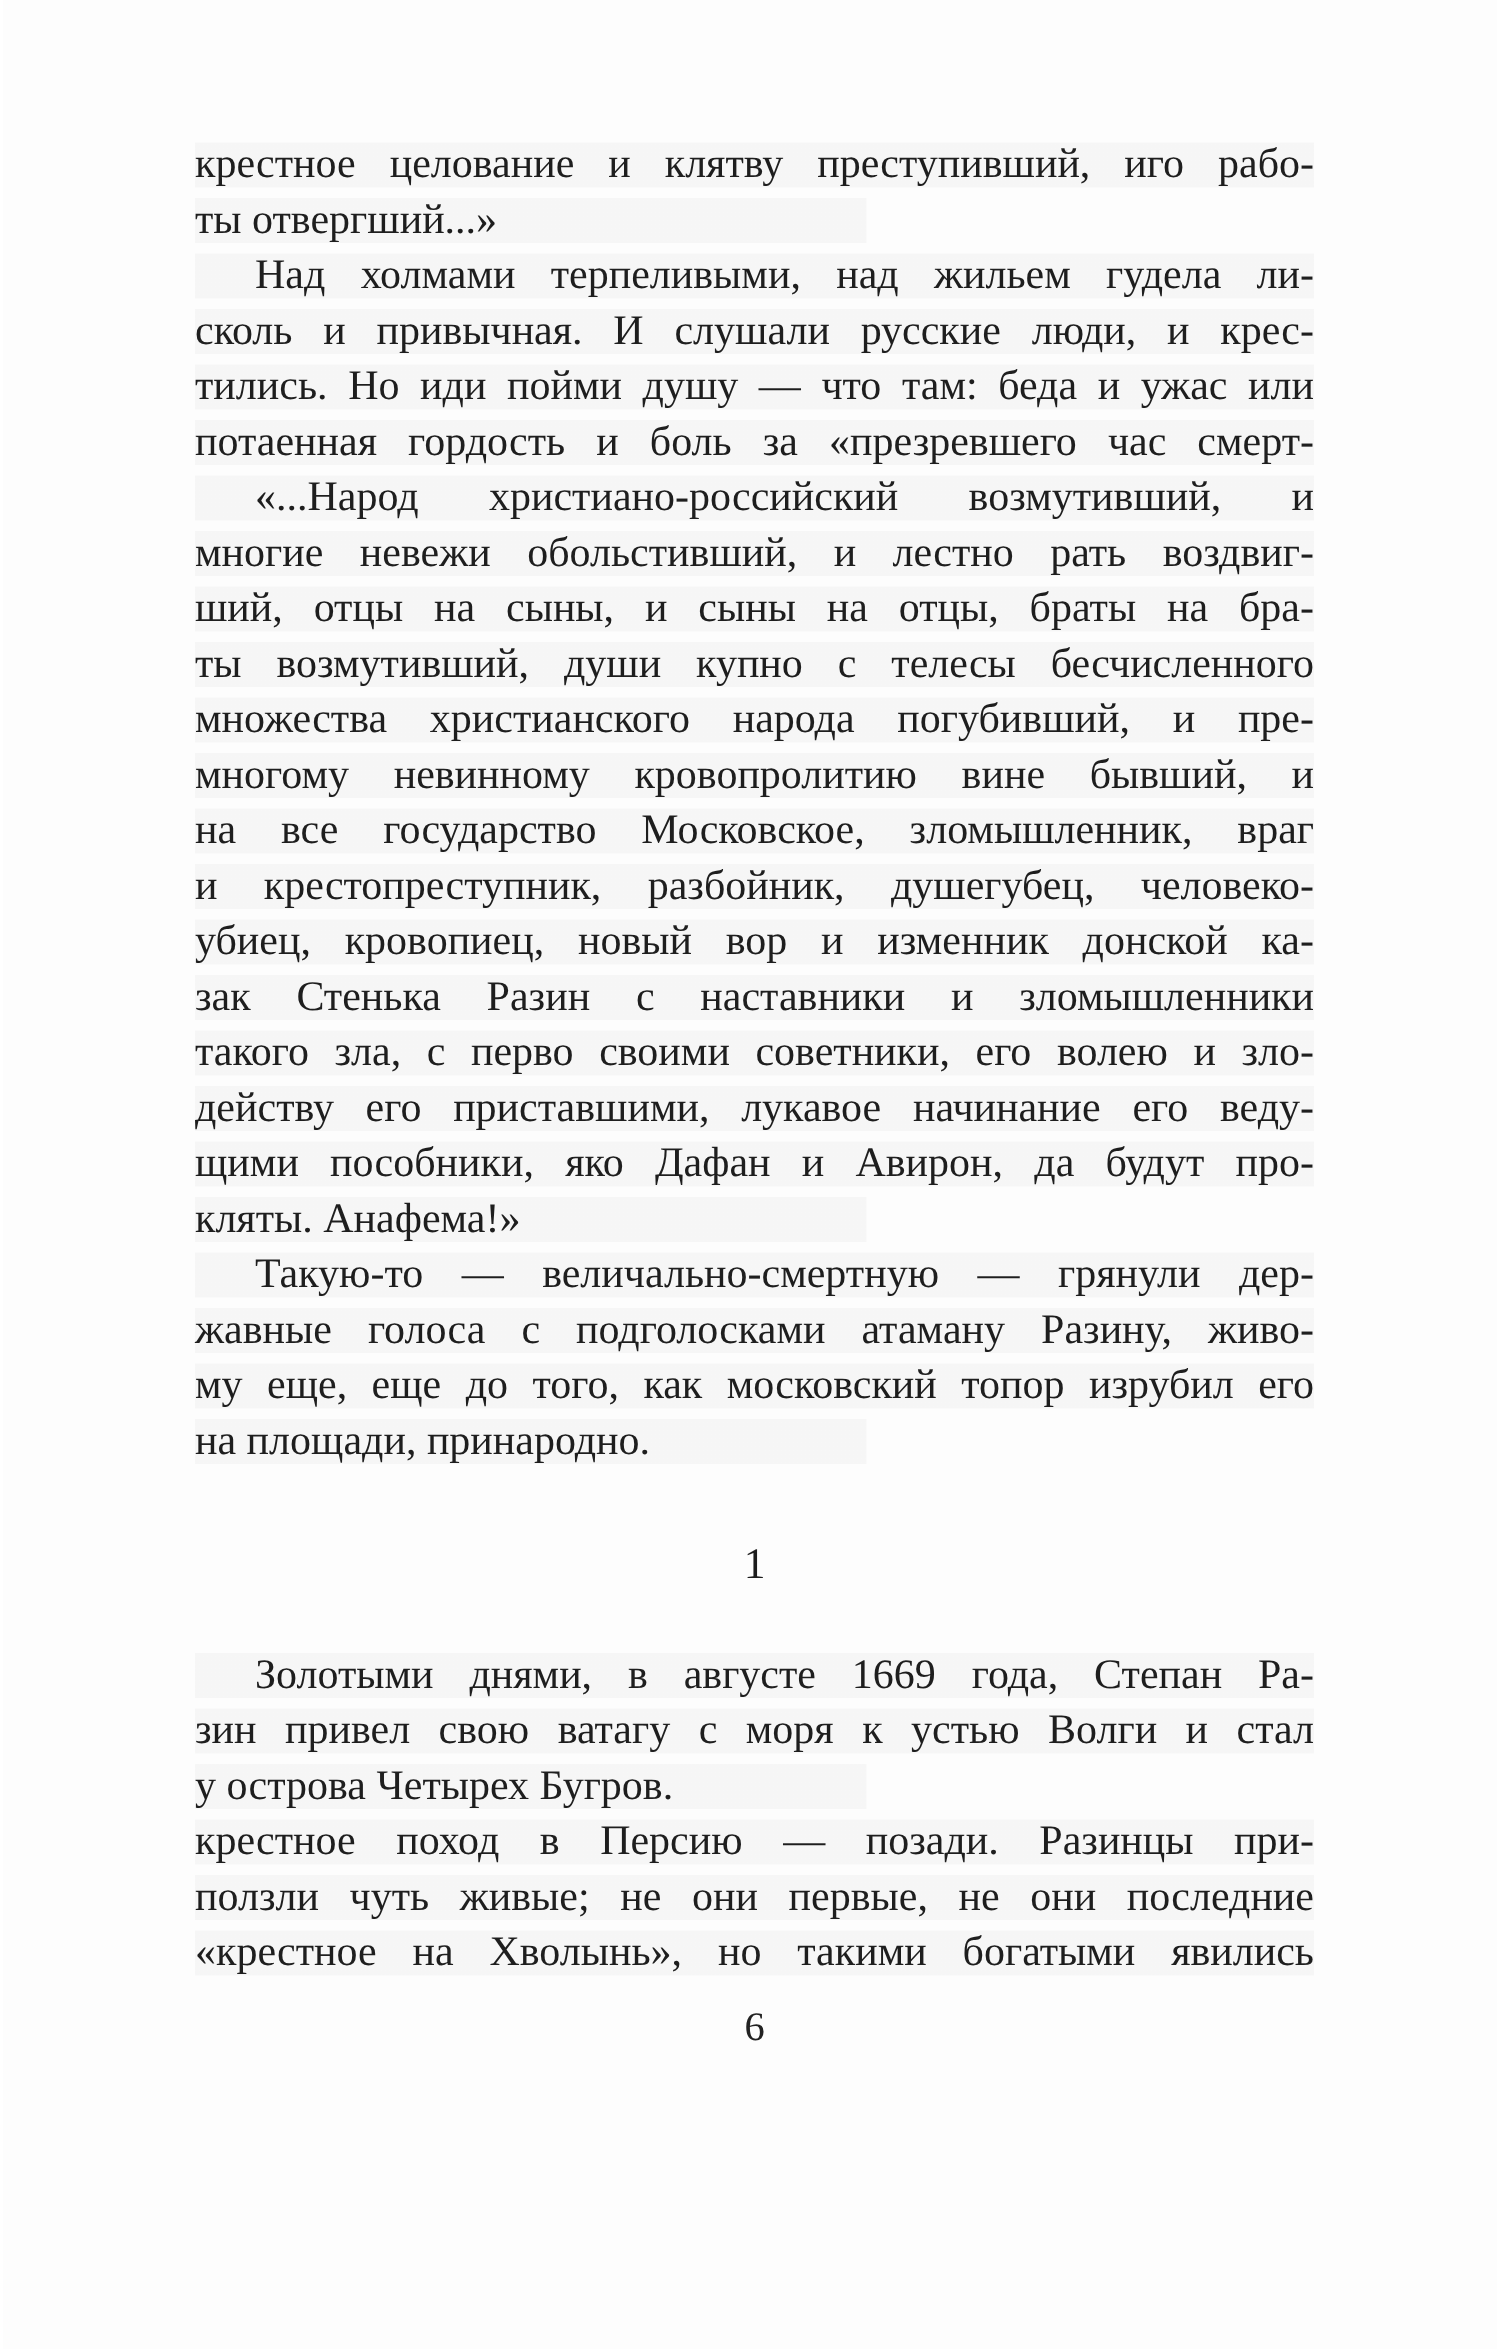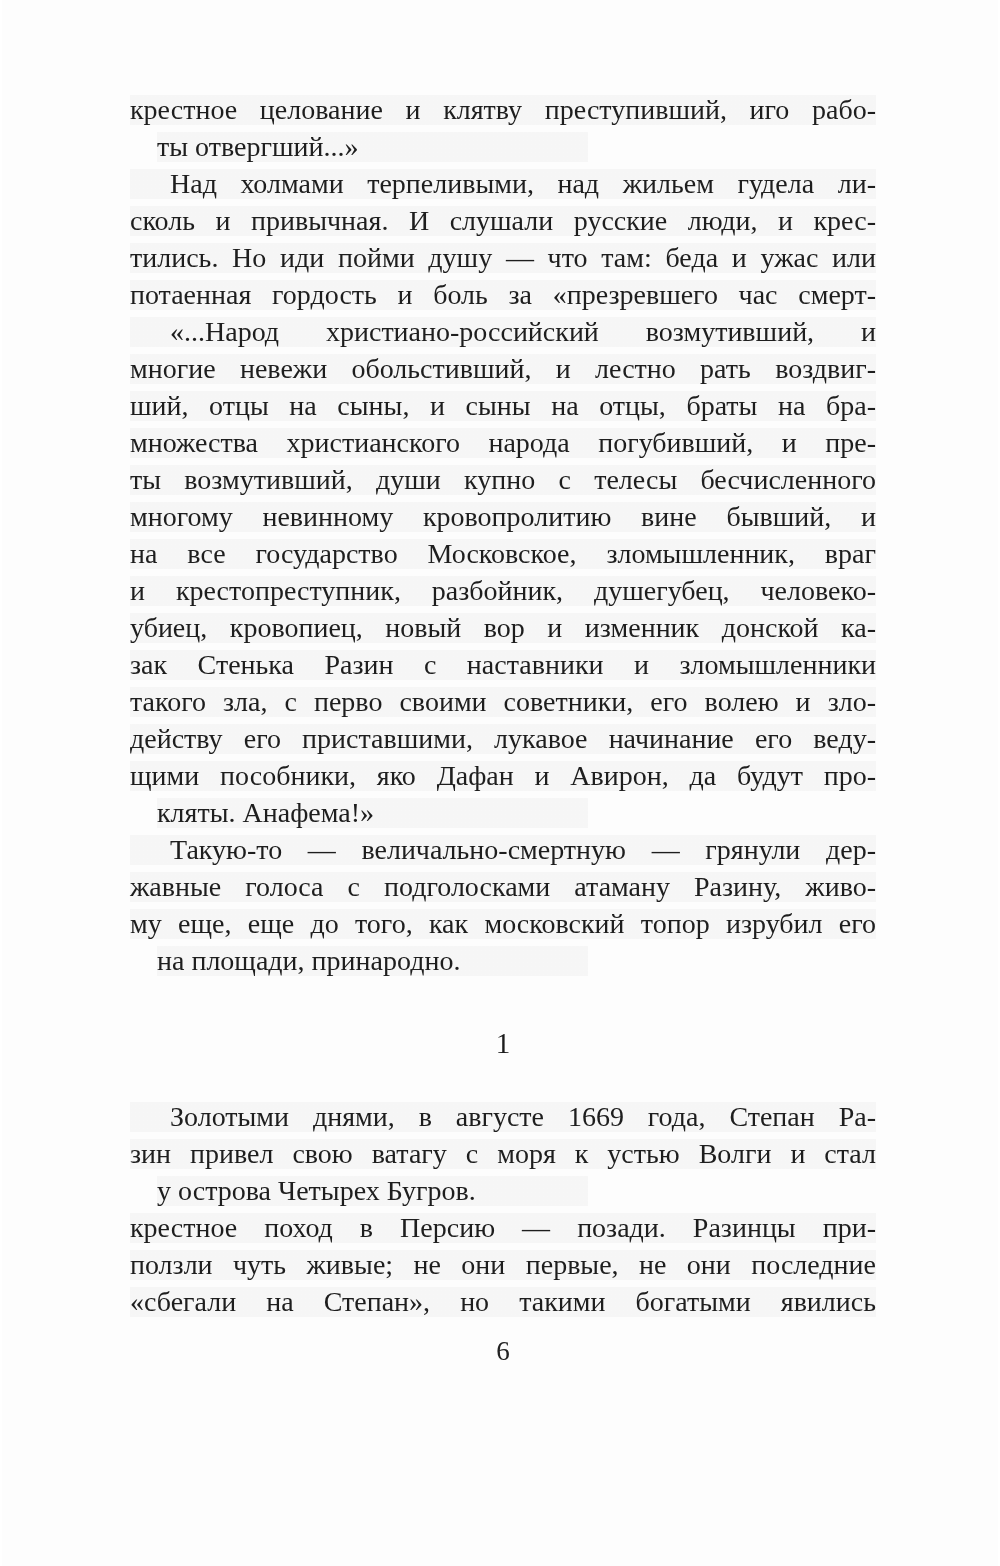--- a/index.html
+++ b/index.html
@@ -25,21 +25,20 @@
     text-align: justify;
     text-align-last: justify;
     
     background: linear-gradient(rgba(0,0,0,0.027), rgba(0,0,0,0.027)) no-repeat center / 100% 30px;
   }
   .block .line.short {
     text-align: left;
     text-align-last: left;
     background-size: 60% 30px;
     background-position: left center;
-    margin-left: 27px;
   }
   .block .line.indent {
     padding-left: 40px;
     font-family: Liberation Serif, serif;
   }
   .section-number {
     margin: 46px 0 36px 0;
     font-size: 29px;
     font-weight: 400;
     line-height: 37px;
@@ -61,22 +60,22 @@
   <div class="block">
       <div class="line">крестное целование и клятву преступивший, иго рабо-</div>
       <div class="line short">ты отвергший...»</div>
       <div class="line indent">Над холмами терпеливыми, над жильем гудела ли-</div>
       <div class="line">сколь и привычная. И слушали русские люди, и крес-</div>
       <div class="line">тились. Но иди пойми душу — что там: беда и ужас или</div>
       <div class="line">потаенная гордость и боль за «презревшего час смерт-</div>
       <div class="line indent">«...Народ христиано-российский возмутивший, и</div>
       <div class="line">многие невежи обольстивший, и лестно рать воздвиг-</div>
       <div class="line">ший, отцы на сыны, и сыны на отцы, браты на бра-</div>
+      <div class="line">ты возмутивший, души купно с телесы бесчисленного</div>
       <div class="line">множества христианского народа погубивший, и пре-</div>
-      <div class="line">ты возмутивший, души купно с телесы бесчисленного</div>
       <div class="line">многому невинному кровопролитию вине бывший, и</div>
       <div class="line">на все государство Московское, зломышленник, враг</div>
       <div class="line">и крестопреступник, разбойник, душегубец, человеко-</div>
       <div class="line">убиец, кровопиец, новый вор и изменник донской ка-</div>
       <div class="line">зак Стенька Разин с наставники и зломышленники</div>
       <div class="line">такого зла, с перво своими советники, его волею и зло-</div>
       <div class="line">действу его приставшими, лукавое начинание его веду-</div>
       <div class="line">щими пособники, яко Дафан и Авирон, да будут про-</div>
       <div class="line short">кляты. Анафема!»</div>
       <div class="line indent">Такую-то — величально-смертную — грянули дер-</div>
@@ -84,16 +83,16 @@
       <div class="line">му еще, еще до того, как московский топор изрубил его</div>
       <div class="line short">на площади, принародно.</div>
     </div>
   <h2 class="section-number">1</h2>
   <div class="block">
       <div class="line indent">Золотыми днями, в августе 1669 года, Степан Ра-</div>
       <div class="line">зин привел свою ватагу с моря к устью Волги и стал</div>
       <div class="line short">у острова Четырех Бугров.</div>
       <div class="line">крестное поход в Персию — позади. Разинцы при-</div>
       <div class="line">ползли чуть живые; не они первые, не они последние</div>
-      <div class="line">«сбегали на Степан», но такими богатыми явились</div>
+      <div class="line">«крестное на Хволынь», но такими богатыми явились</div>
     </div>
   <div class="page-number">6</div>
 </div>
 
 </body></html>

